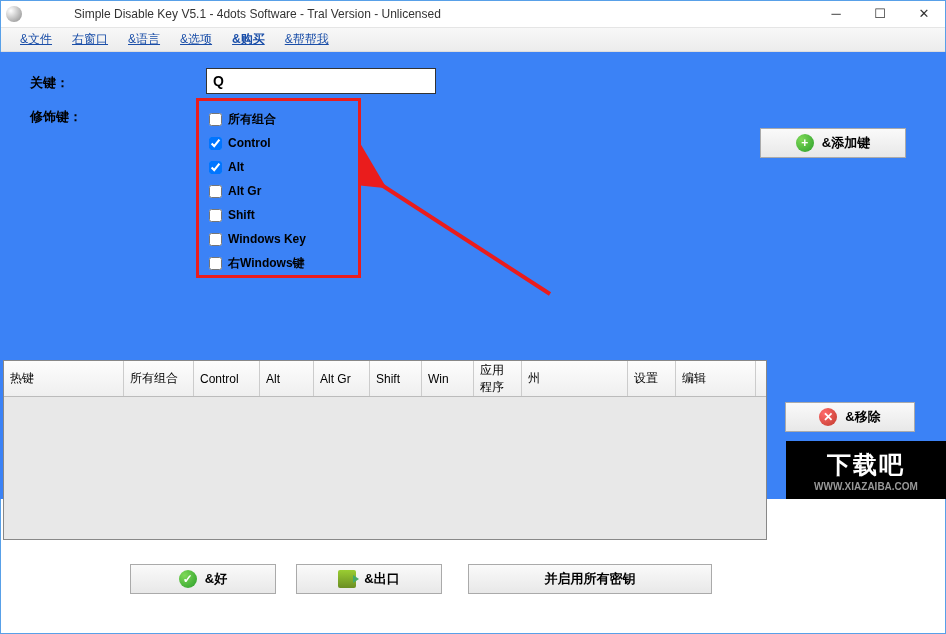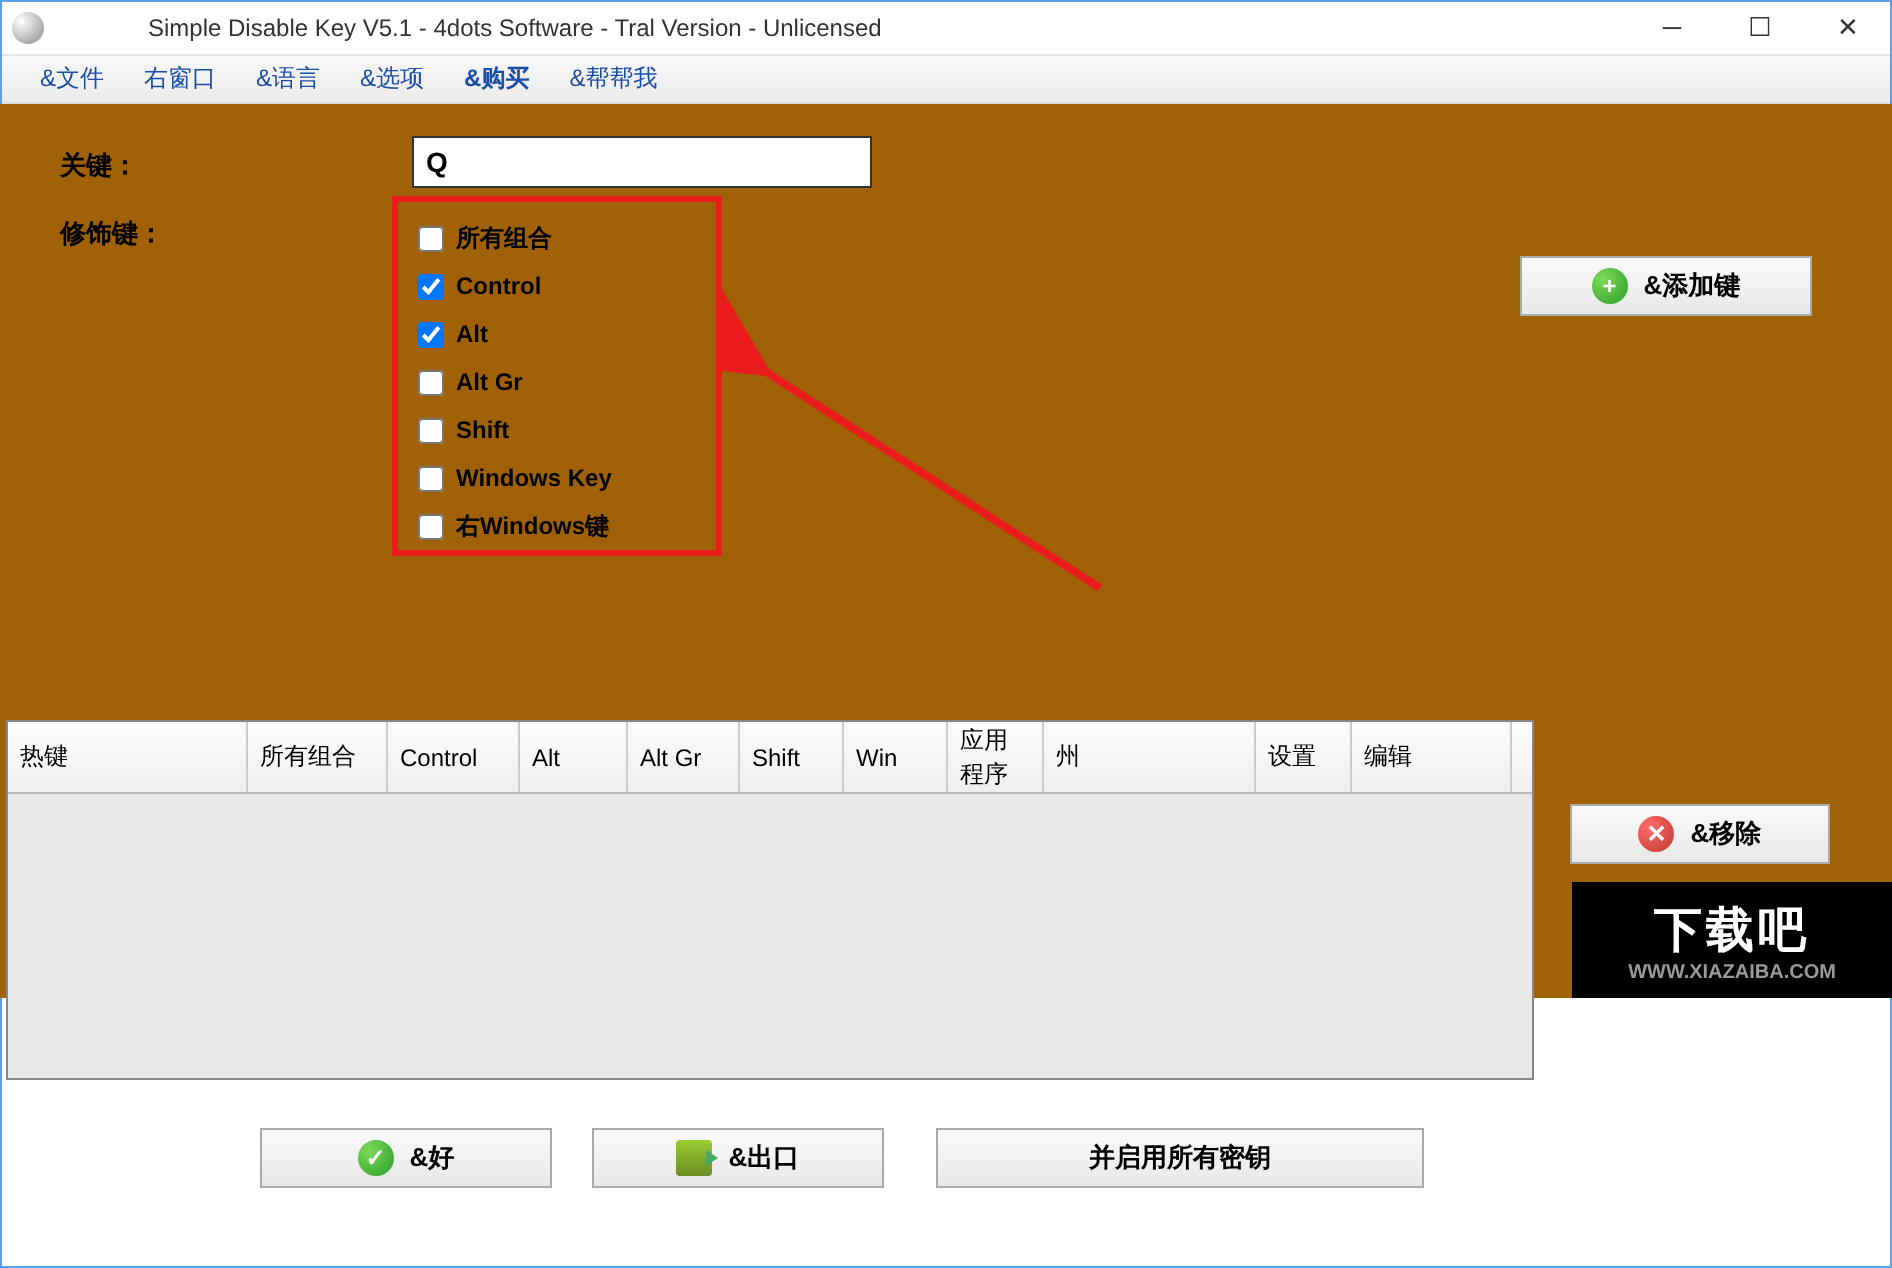--- a/index.html
+++ b/index.html
@@ -39,26 +39,27 @@
   display: flex;
   align-items: center;
   padding-left: 10px;
   border-bottom: 1px solid #ddd;
 }
 .menu-item {
   padding: 3px 10px;
   color: #1a4ea8;
   font-size: 12px;
   cursor: default;
+  text-decoration: underline;
 }
 .menu-item.bold { font-weight: bold; }
 .content {
   position: relative;
   height: 447px;
-  background: #a16207;
+  background: #3b82f6;
 }
 .lbl { position: absolute; font-size: 13px; color: #000; font-weight: bold; }
 .lbl-key { left: 30px; top: 22px; }
 .lbl-mod { left: 30px; top: 56px; }
 .key-input {
   position: absolute; left: 206px; top: 16px;
   width: 230px; height: 26px;
   border: 1px solid #333;
   padding: 2px 6px;
   font-size: 14px; font-weight: bold;

